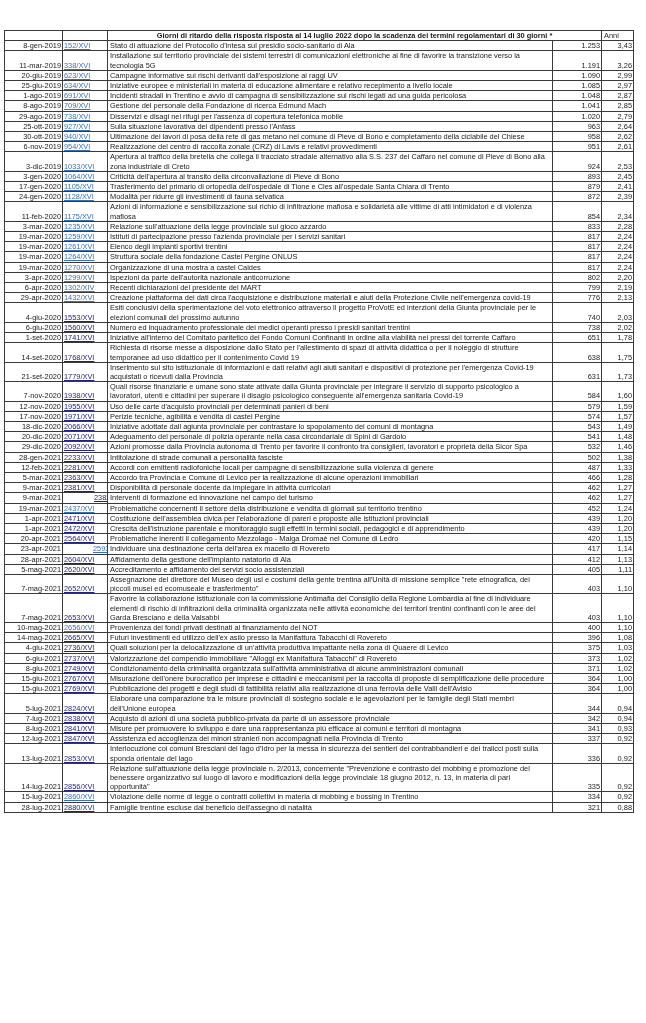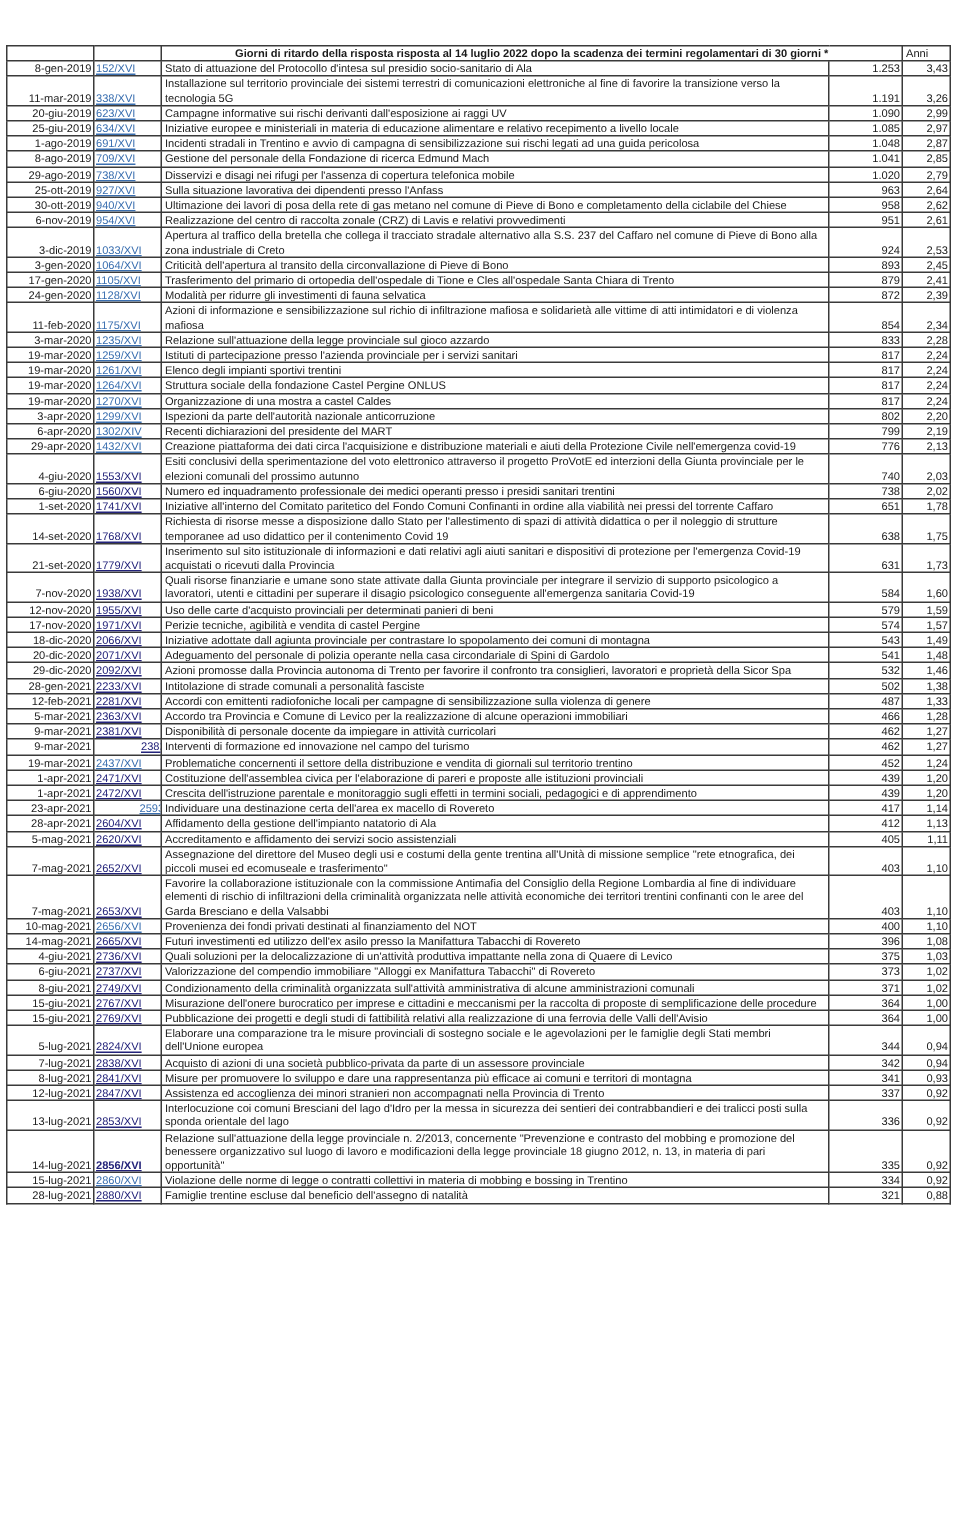--- a/index.html
+++ b/index.html
@@ -329,20 +329,27 @@
         <td class="num">1,20</td>
       </tr>
       <tr>
         <td class="date">1-apr-2021</td>
         <td class="link"><a style="color: rgb(35, 35, 122);">2472/XVI</a></td>
         <td class="desc">Crescita dell'istruzione parentale e monitoraggio sugli effetti in termini sociali, pedagogici e di apprendimento</td>
         <td class="num">439</td>
         <td class="num">1,20</td>
       </tr>
       <tr>
+        <td class="date">20-apr-2021</td>
+        <td class="link"><a style="color: rgb(35, 35, 122);">2564/XVI</a></td>
+        <td class="desc">Problematiche inerenti il collegamento Mezzolago - Malga Dromaè nel Comune di Ledro</td>
+        <td class="num">420</td>
+        <td class="num">1,15</td>
+      </tr>
+      <tr>
         <td class="date">23-apr-2021</td>
         <td class="link"><a style="color: rgb(58, 111, 176); padding-left: 29px;">2593/XVI</a></td>
         <td class="desc">Individuare una destinazione certa dell'area ex macello di Rovereto</td>
         <td class="num">417</td>
         <td class="num">1,14</td>
       </tr>
       <tr>
         <td class="date">28-apr-2021</td>
         <td class="link"><a style="color: rgb(35, 35, 122);">2604/XVI</a></td>
         <td class="desc">Affidamento della gestione dell'impianto natatorio di Ala</td>
@@ -449,21 +456,21 @@
       </tr>
       <tr>
         <td class="date">13-lug-2021</td>
         <td class="link"><a style="color: rgb(35, 35, 122);">2853/XVI</a></td>
         <td class="desc">Interlocuzione coi comuni Bresciani del lago d'Idro per la messa in sicurezza dei sentieri dei contrabbandieri e dei tralicci posti sulla sponda orientale del lago</td>
         <td class="num">336</td>
         <td class="num">0,92</td>
       </tr>
       <tr>
         <td class="date">14-lug-2021</td>
-        <td class="link"><a style="color: rgb(35, 35, 122); font-weight: bold;">2856/XVI</a></td>
+        <td class="link"><a style="color: rgb(35, 35, 122);">2856/XVI</a></td>
         <td class="desc">Relazione sull'attuazione della legge provinciale n. 2/2013, concernente "Prevenzione e contrasto del mobbing e promozione del benessere organizzativo sul luogo di lavoro e modificazioni della legge provinciale 18 giugno 2012, n. 13, in materia di pari opportunità"</td>
         <td class="num">335</td>
         <td class="num">0,92</td>
       </tr>
       <tr>
         <td class="date">15-lug-2021</td>
         <td class="link"><a style="color: rgb(58, 111, 176);">2860/XVI</a></td>
         <td class="desc">Violazione delle norme di legge o contratti collettivi in materia di mobbing e bossing in Trentino</td>
         <td class="num">334</td>
         <td class="num">0,92</td>

